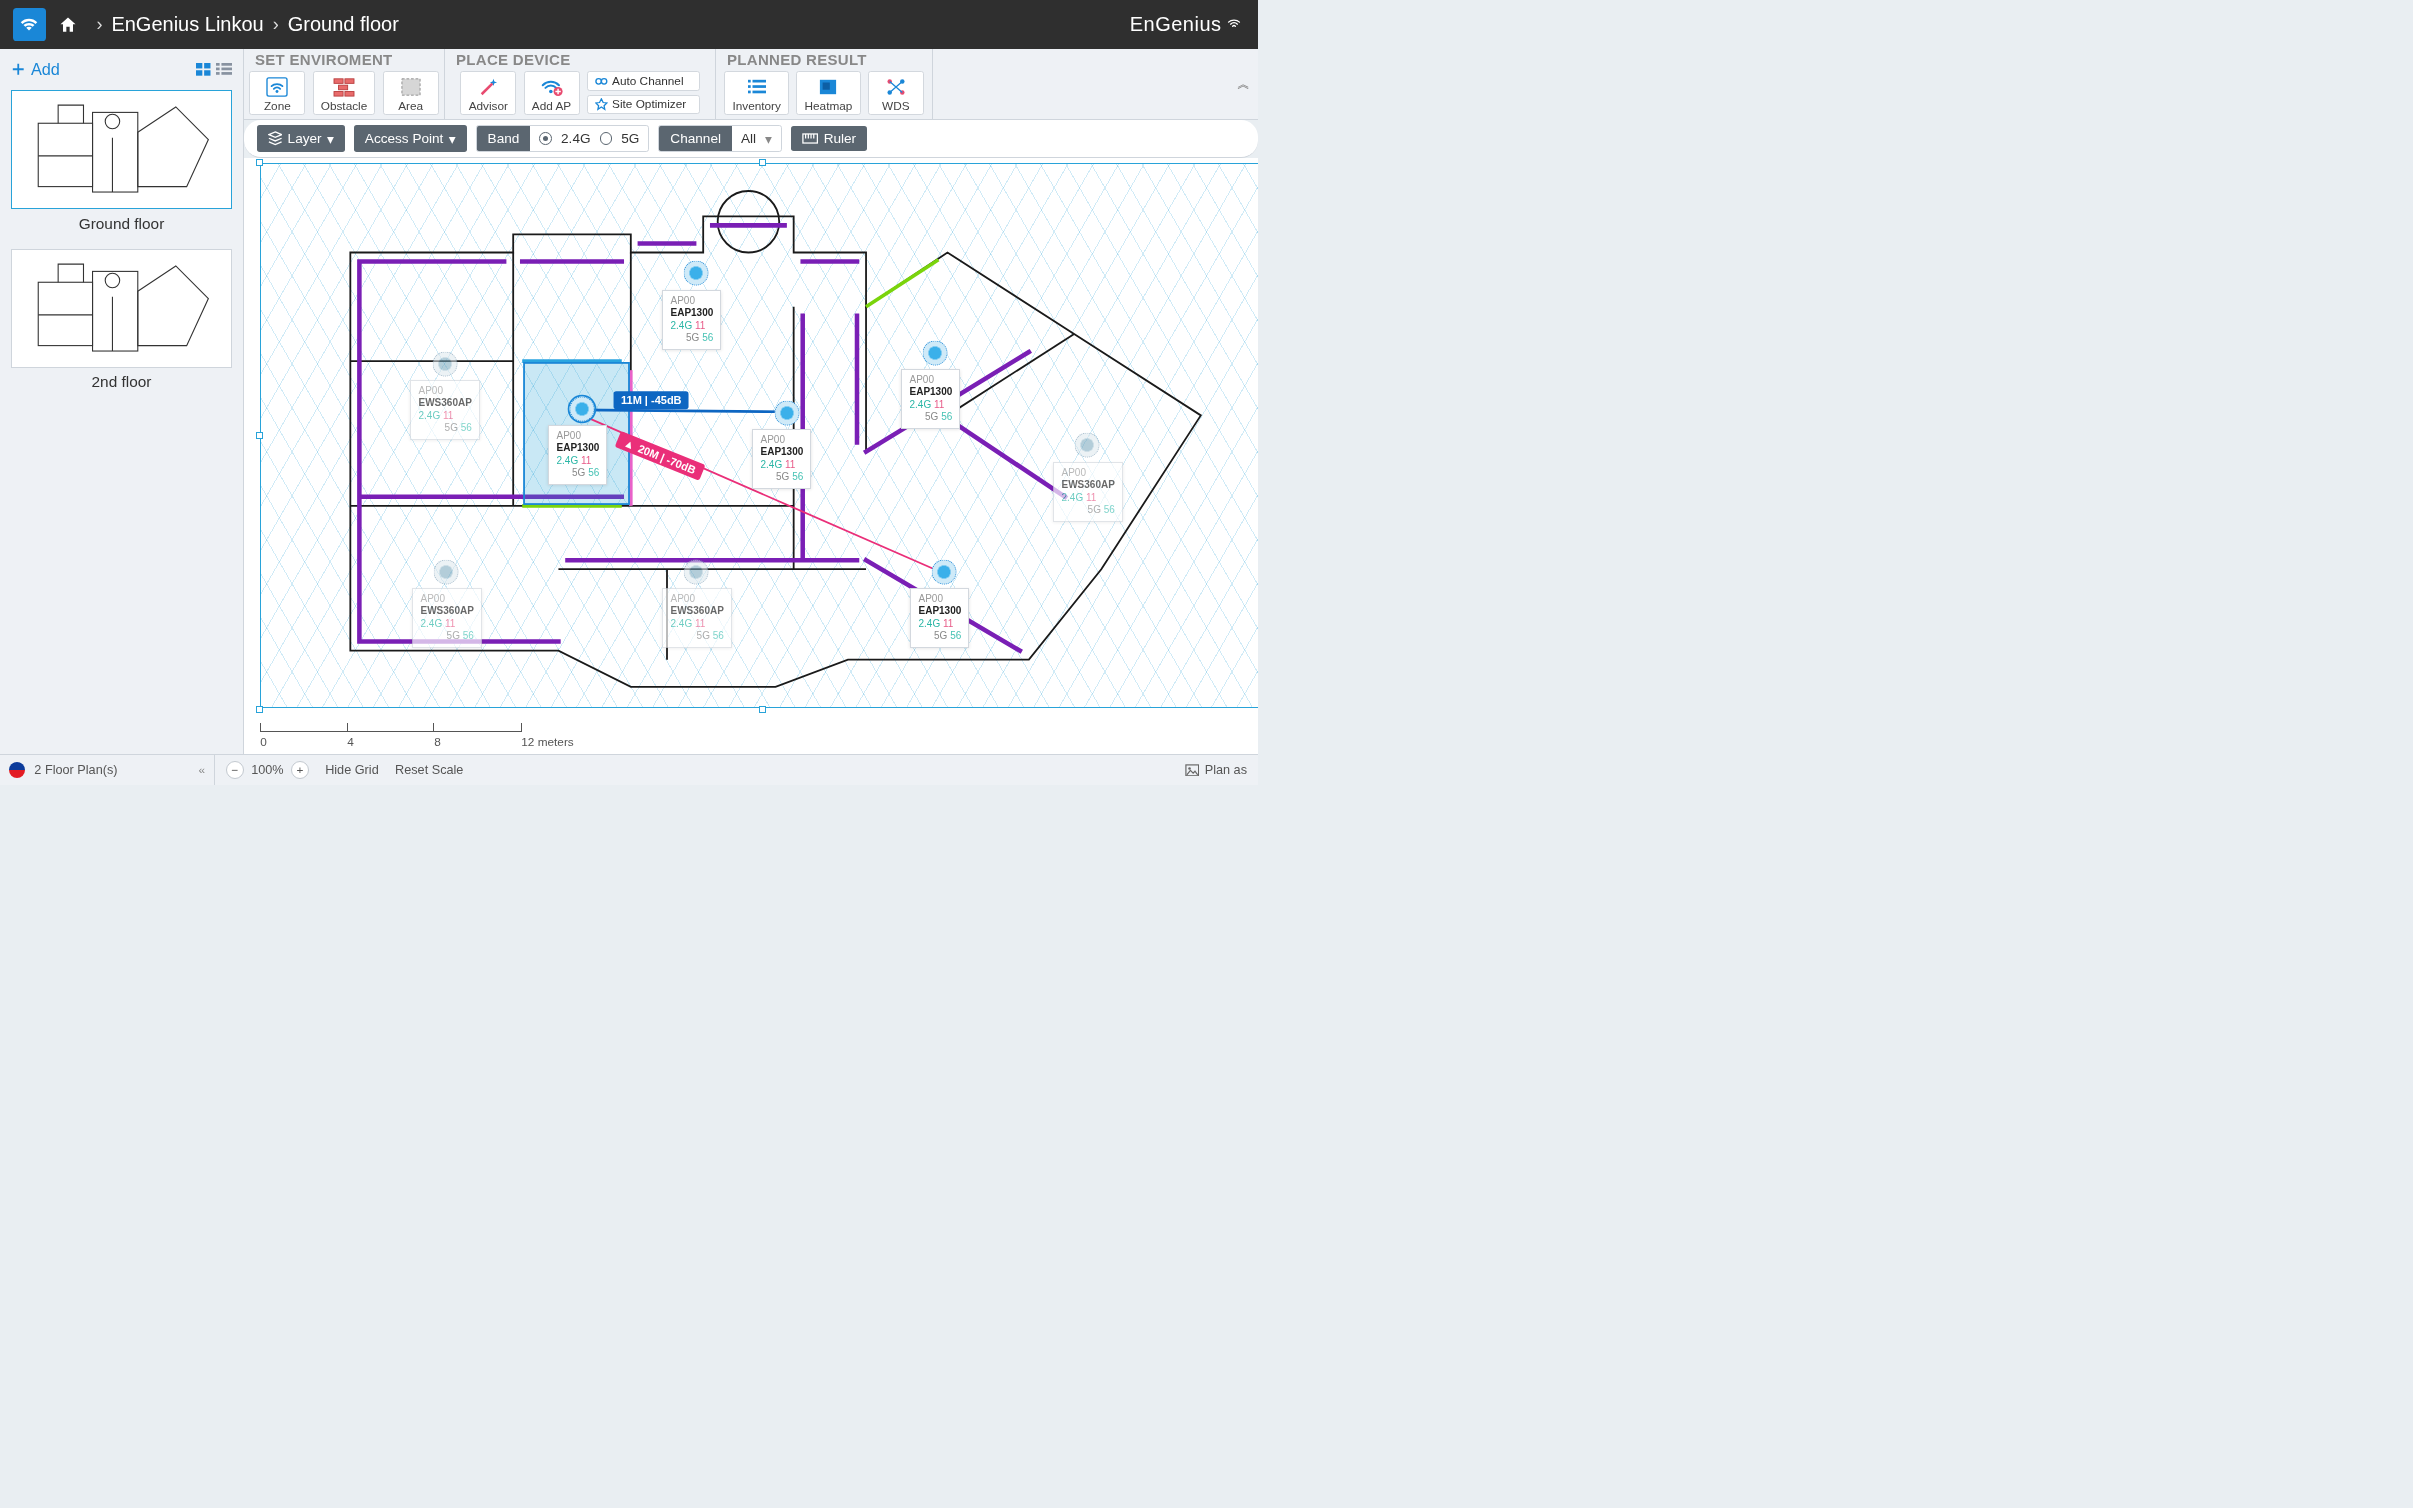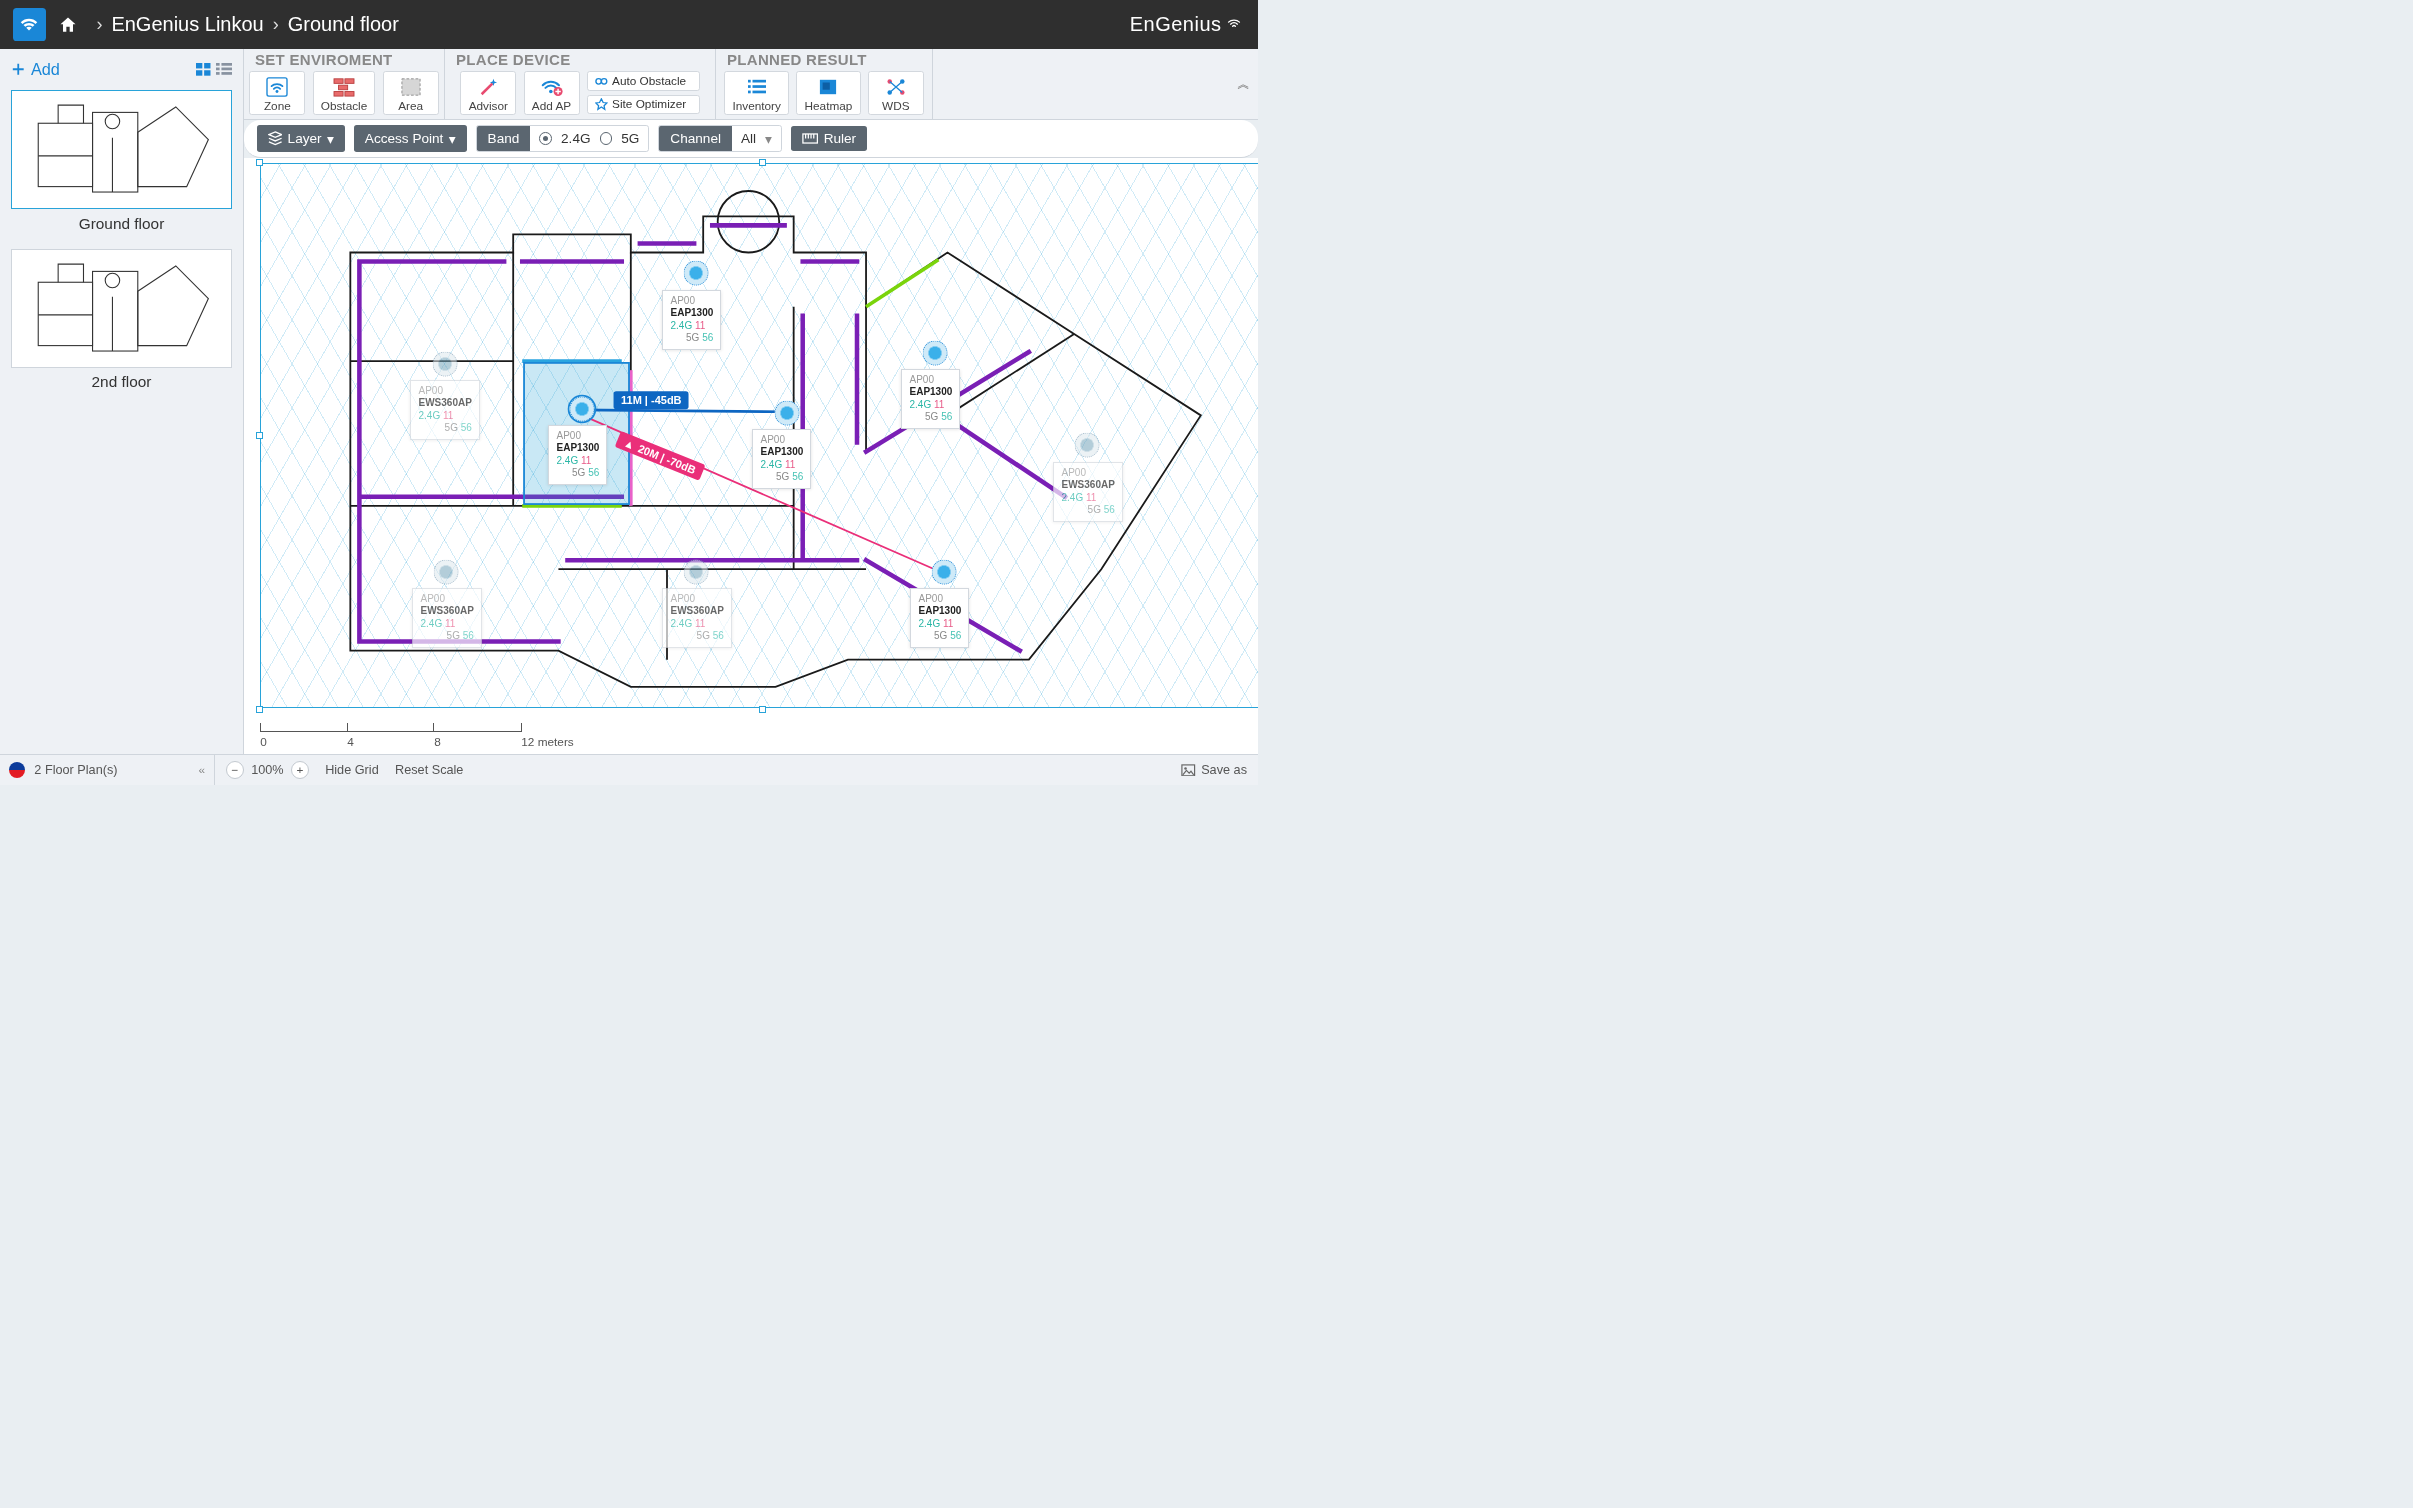--- a/index.html
+++ b/index.html
@@ -255,21 +255,21 @@
             <span class="rbtn-lbl">Add AP</span>
           </div>
           <div style="display:flex;flex-direction:column;gap:3.6px">
             <div class="rbtn-small">
               <span>
                   <svg width="12.7" height="12.7" viewBox="0 0 14 14">
                     <circle cx="4" cy="7" r="3" fill="none" stroke="#1a87d7" stroke-width="1.5"></circle>
                     <circle cx="10" cy="7" r="3" fill="none" stroke="#1a87d7" stroke-width="1.5"></circle>
                   </svg>
                 </span>
-              <span>Auto Obstacle</span>
+              <span>Auto Channel</span>
             </div>
             <div class="rbtn-small">
               <span>
                   <svg width="12.7" height="12.7" viewBox="0 0 14 14">
                     <path d="M7 1l2 4 4 .5-3 3 .8 4L7 10l-3.8 2.5L4 8.5 1 5.5 5 5z" fill="none" stroke="#1a87d7" stroke-width="1.4"></path>
                   </svg>
                 </span>
               <span>Site Optimizer</span>
             </div>
           </div>
@@ -517,17 +517,17 @@
     </div>
     <span class="linkish">Hide Grid</span>
     <span class="linkish">Reset Scale</span>
     <span class="spacer"></span>
     <span class="linkish" style="display:flex;align-items:center;gap:5.4px">
       <svg width="14.5" height="12.7" viewBox="0 0 16 14">
           <rect x="1" y="1" width="14" height="12" fill="none" stroke="#666" stroke-width="1.3"></rect>
           <circle cx="5" cy="5" r="1.4" fill="#666"></circle>
           <path d="M2 12l4-5 3 3 2-2 3 4" fill="none" stroke="#666" stroke-width="1.3"></path>
         </svg>
-      <span>Save as</span>
+      <span>Plan as</span>
     </span>
   </div>
 </div>
 
 
 </body></html>

